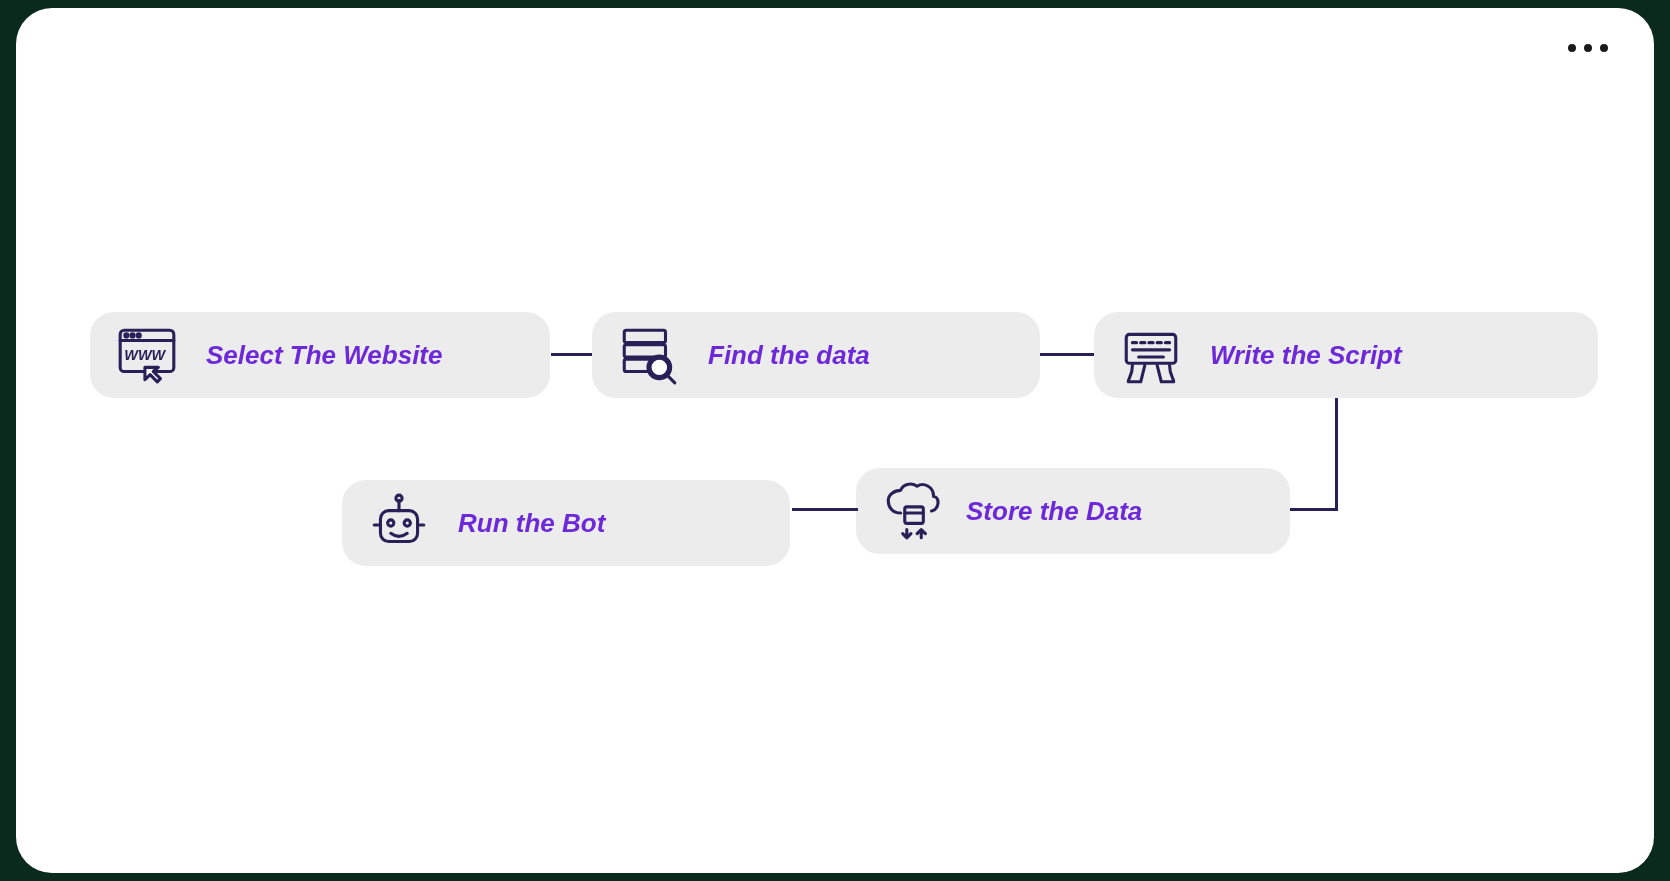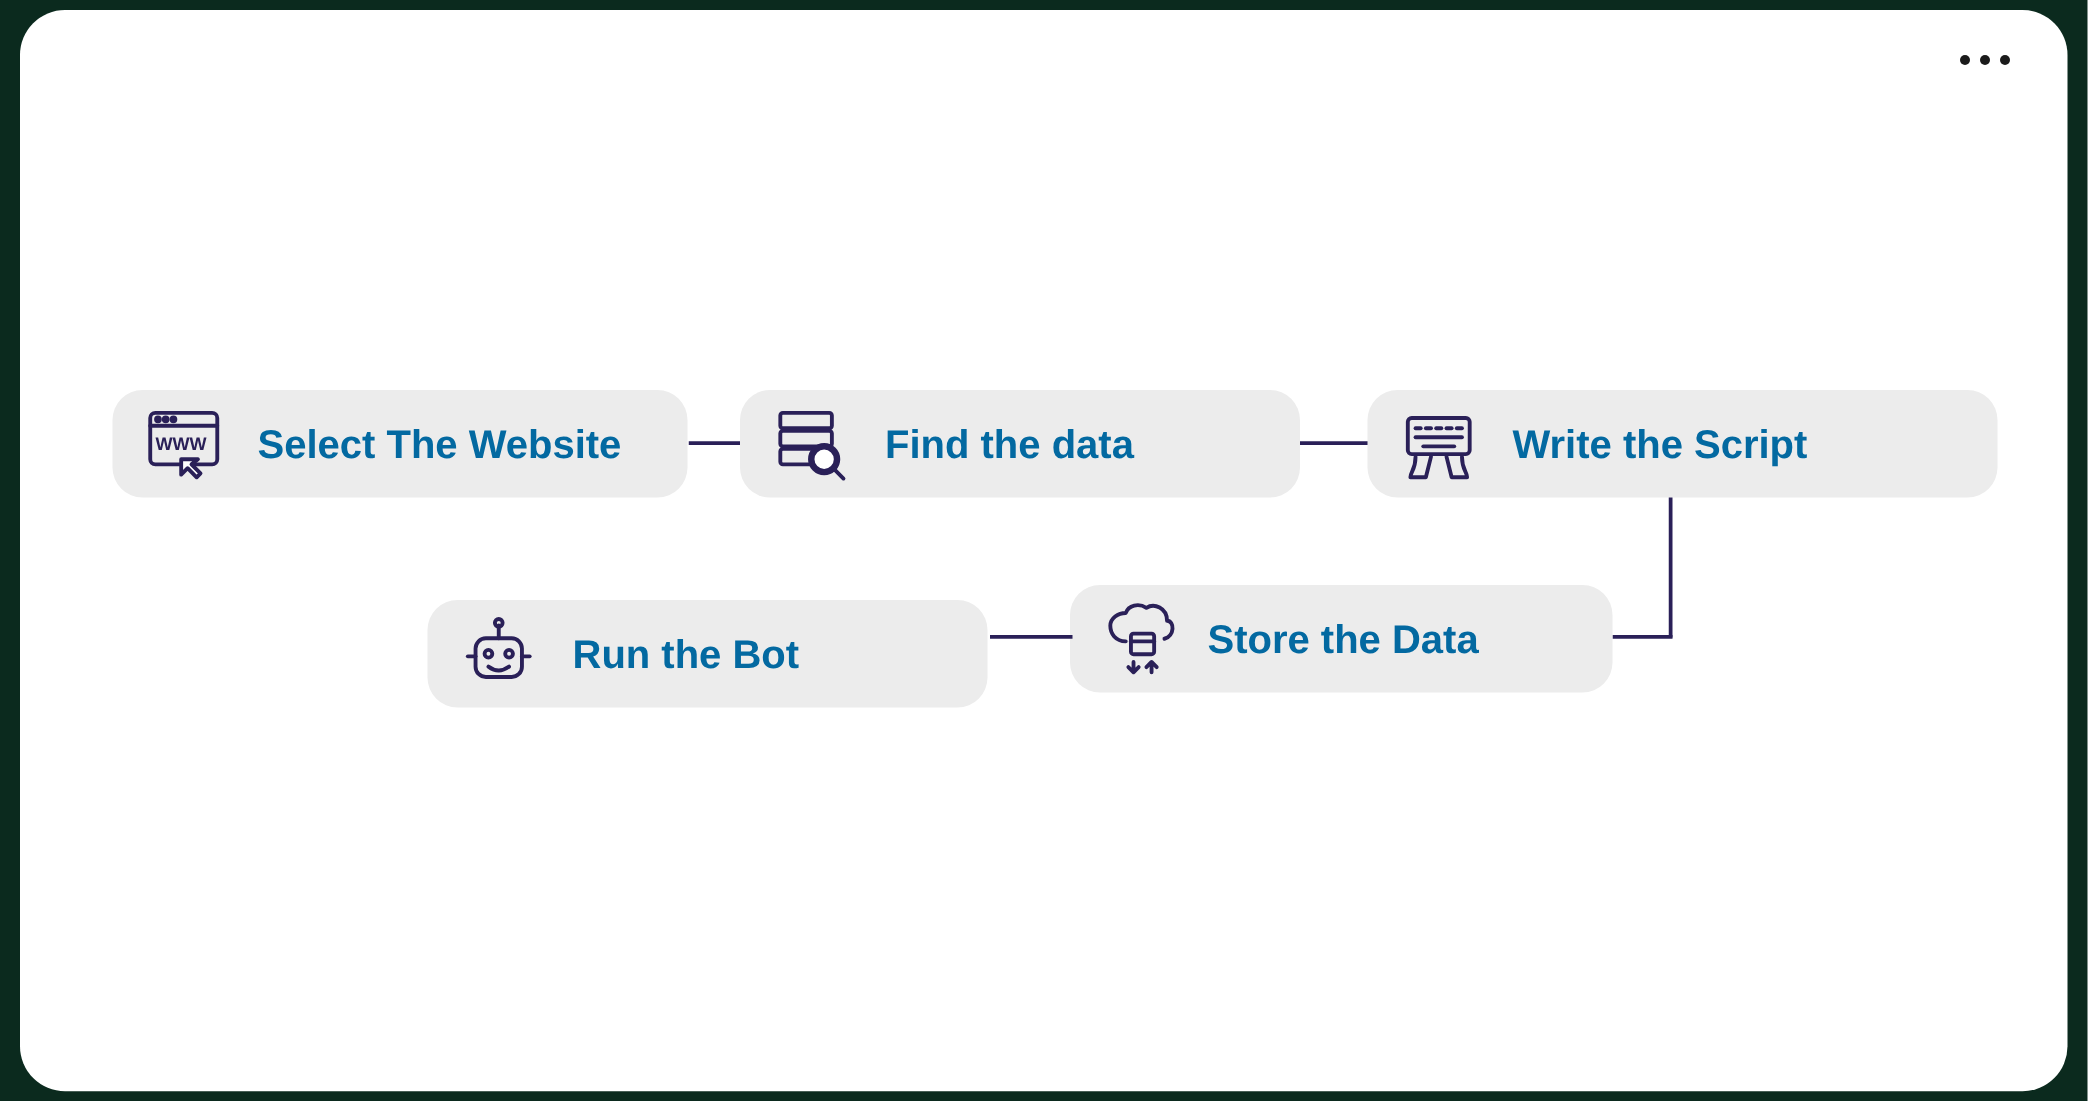--- a/index.html
+++ b/index.html
@@ -18,34 +18,34 @@
     }
     .ellipsis {
       position:absolute;
       right:46px; top:36px;
       display:flex; gap:8px;
     }
     .ellipsis span {
       width:8px; height:8px; border-radius:50%;
       background:#1b1b1b;
     }
-    .workflow { position:absolute; left:0; top:0; width:100%; height:100%; }
+    .workflow { position:absolute; left:0; top:0; width:100%; height:100%;font-style:italic; }
     .node {
       position:absolute;
       display:flex; align-items:center;
       background:#ececec;
       border-radius:24px;
       height:86px;
       padding:0 32px 0 20px;
       gap:22px;
     }
     .node-label {
-      font-size:32px;
+      font-size:26px;
       font-weight:700;
-      color:#0369a1;
+      color:#6d28d9;
       white-space:nowrap;
     }
     .icon-box {
       width:74px; height:74px;
       display:flex; align-items:center; justify-content:center;
       flex:0 0 auto;
     }
     .icon-box svg { width:66px; height:66px; }
 
     

